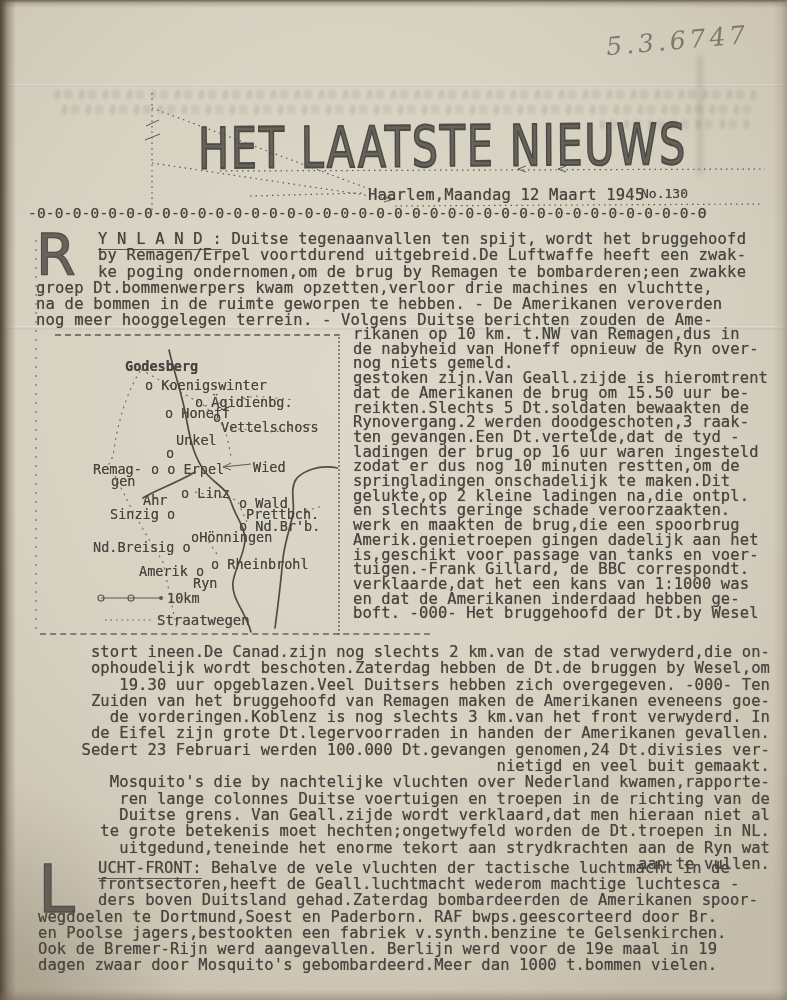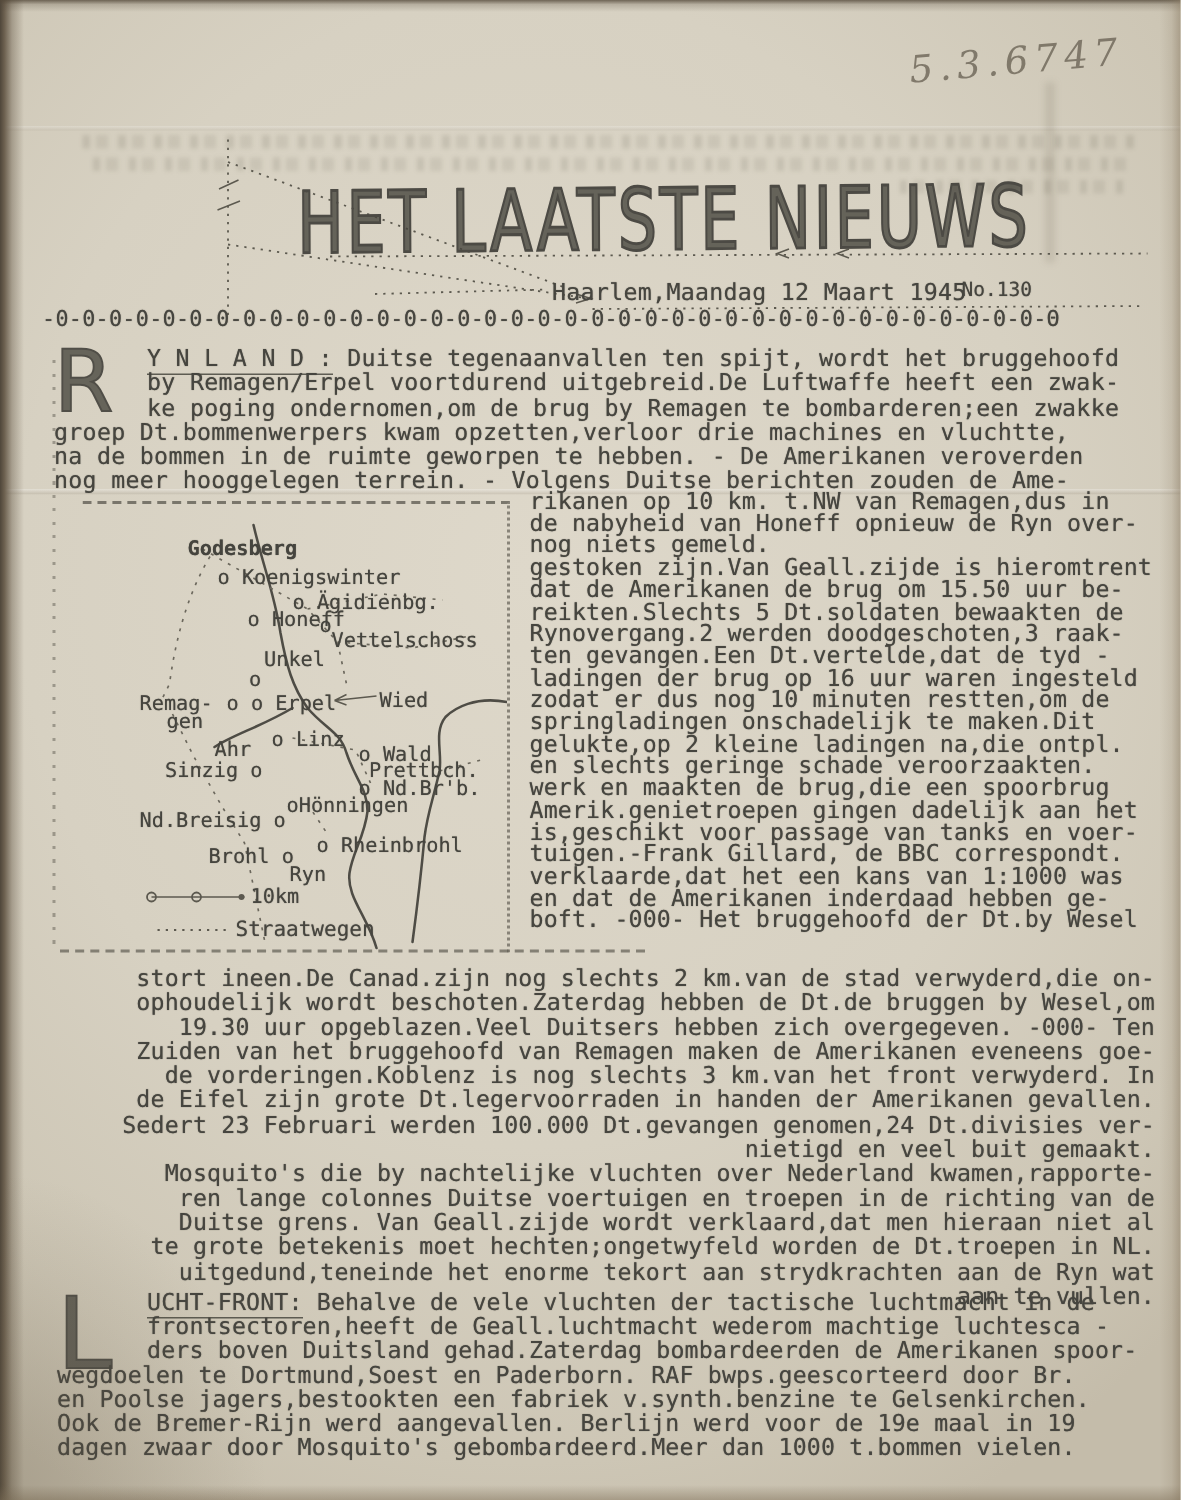--- a/index.html
+++ b/index.html
@@ -160,21 +160,21 @@
       <span class="map-label" style="left: 198px; top: 123px;">Wied</span>
       <span class="map-label" style="left: 126px; top: 149px;">o Linz</span>
       <span class="map-label" style="left: 88px; top: 156px;">Ahr</span>
       <span class="map-label" style="left: 55px; top: 170px;">Sinzig o</span>
       <span class="map-label" style="left: 184px; top: 159px;">o Wald</span>
       <span class="map-label" style="left: 191px; top: 170px;">Prettbch.</span>
       <span class="map-label" style="left: 184px; top: 182px;">o Nd.Br'b.</span>
       <span class="map-label" style="left: 136px; top: 193px;">oHönningen</span>
       <span class="map-label" style="left: 38px; top: 203px;">Nd.Breisig o</span>
       <span class="map-label" style="left: 156px; top: 220px;">o Rheinbrohl</span>
-      <span class="map-label" style="left: 84px; top: 227px;">Brohl o</span>
+      <span class="map-label" style="left: 84px; top: 227px;">Amerik o</span>
       <span class="map-label" style="left: 138px; top: 239px;">Ryn</span>
     </div>
   <div id="map-bottom-line"></div>
   <div id="left-dots"></div>
 
   <div id="column" class="ink">
       <div class="tline">rikanen op 10 km. t.NW van Remagen,dus in</div>
       <div class="tline">de nabyheid van Honeff opnieuw de Ryn over-</div>
       <div class="tline">nog niets gemeld.</div>
       <div class="tline">gestoken zijn.Van Geall.zijde is hieromtrent</div>

